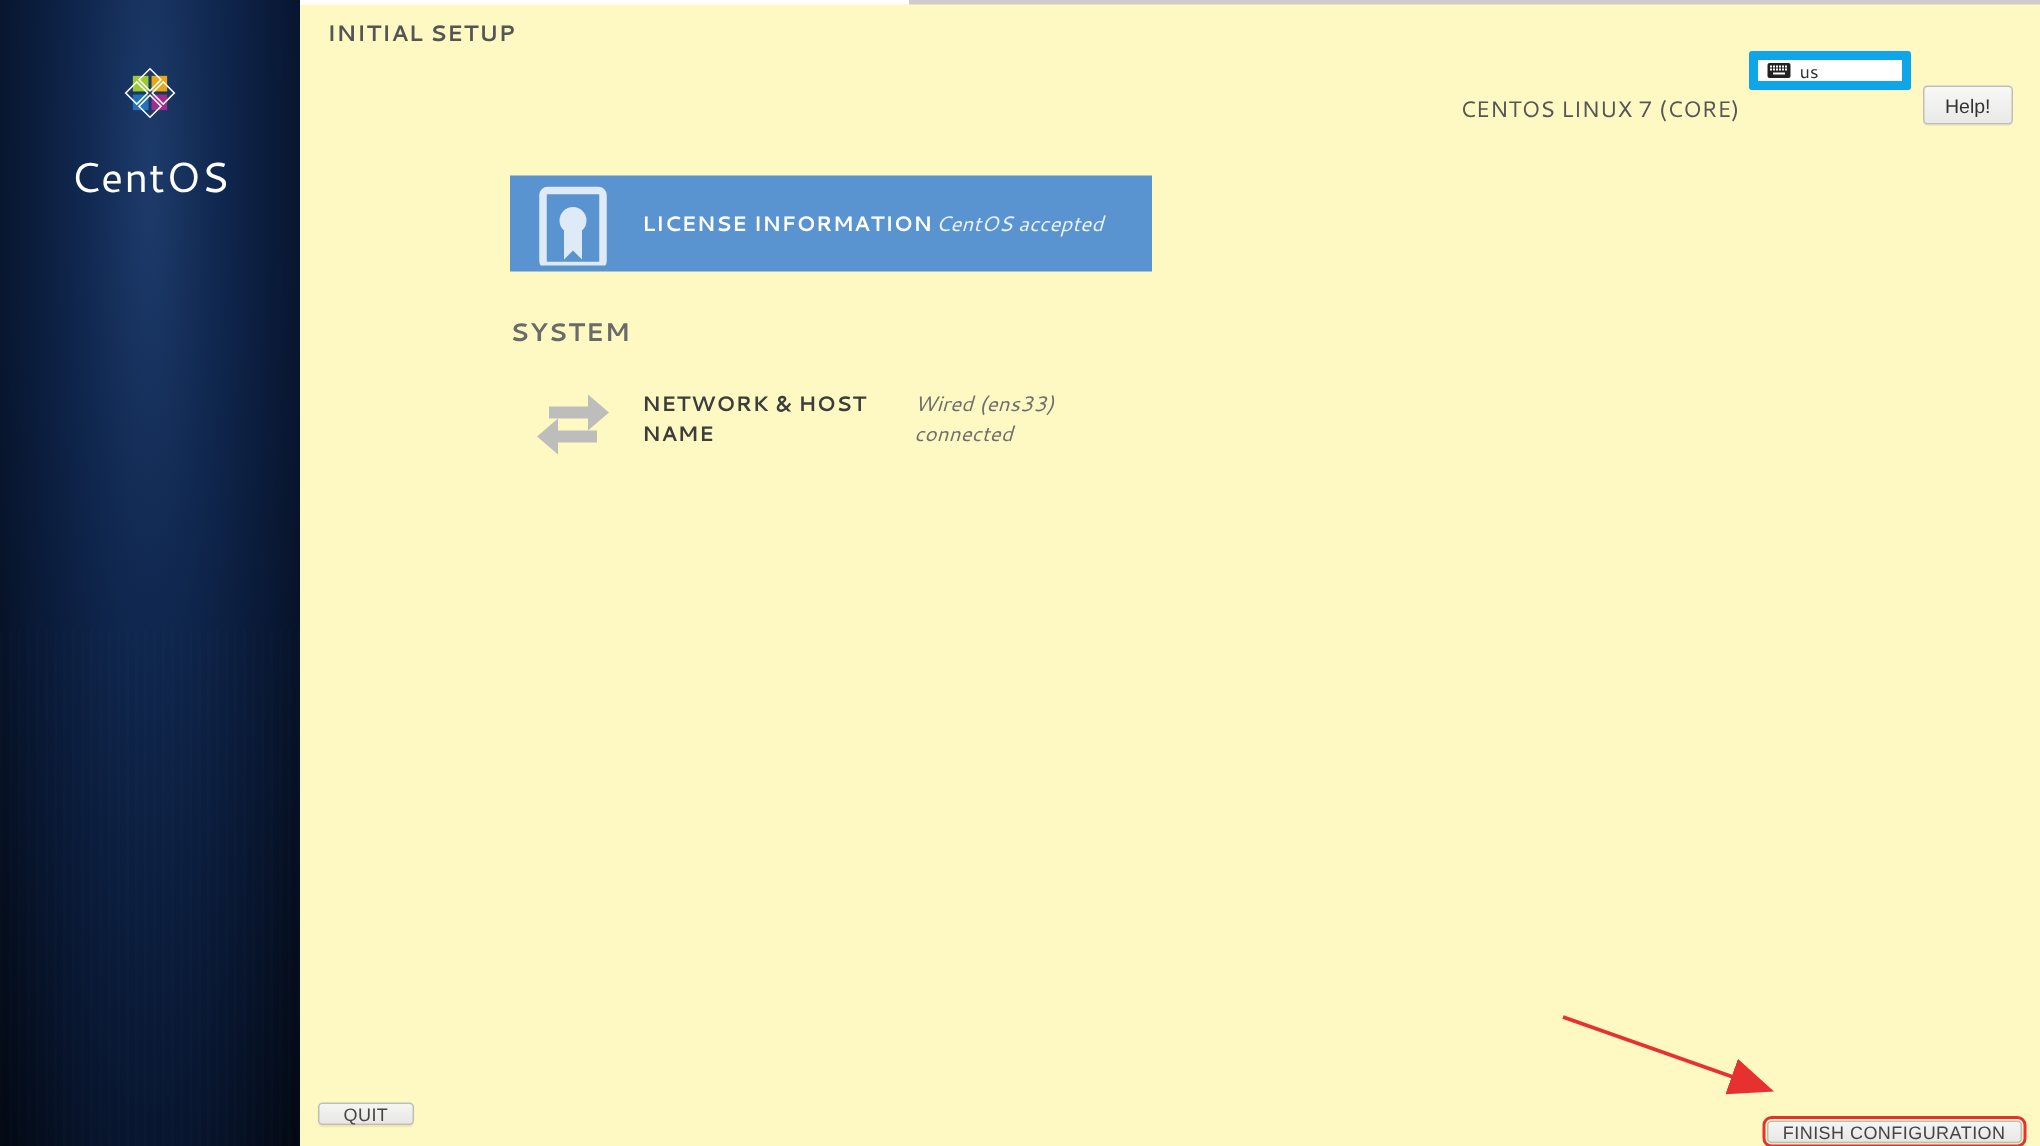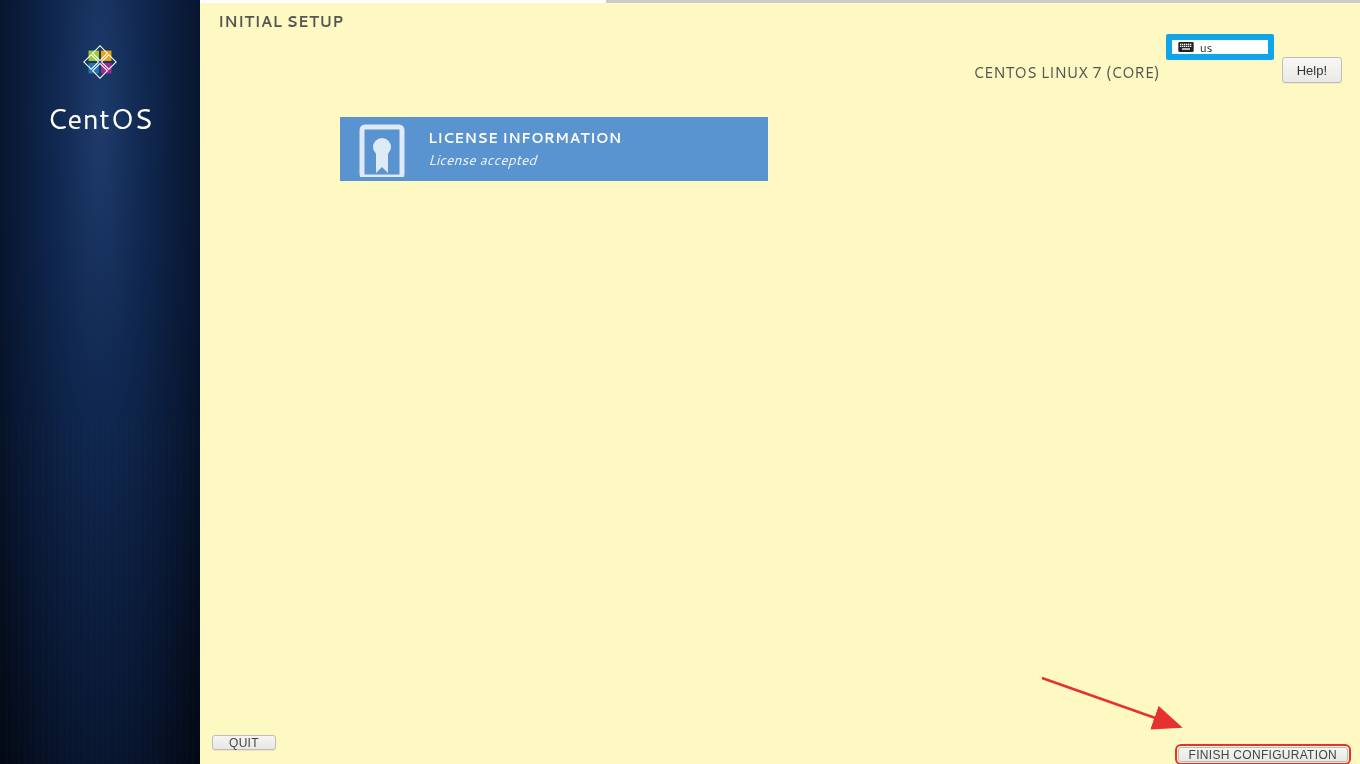--- a/index.html
+++ b/index.html
@@ -77,21 +77,21 @@
     width: 428px;
     height: 64px;
     display:flex;
     align-items:center;
     gap:18px;
     padding:0 14px;
     cursor:pointer;
   }
   .spoke.selected { background:#5993d0; }
   .spoke .spoke-icon { width:56px; height:56px; flex:none; display:flex; align-items:center; justify-content:center;}
-  .spoke .texts { display:flex; flex-direction:column; gap:2px; }
+  .spoke .texts { display:flex; flex-direction:row; gap:2px; }
   .spoke-title { font-size:14px; font-weight:700; letter-spacing:0.3px; }
   .spoke-sub { font-size:14px; font-style:italic; }
   .spoke.selected .spoke-title { color:#fff; }
   .spoke.selected .spoke-sub { color:#eaf2fb; }
   .spoke.plain .spoke-title { color:#3d3d3b; }
   .spoke.plain .spoke-sub { color:#6e6e6c; }
 
   .section-gap { height:28px; }
 
   
@@ -193,26 +193,41 @@
     <div class="spoke selected">
       <div class="spoke-icon">
         <svg viewBox="0 0 56 56" width="56" height="56">
           <rect x="8" y="6" width="40" height="50" rx="3" fill="none" stroke="#dfeaf7" stroke-width="5"></rect>
           <circle cx="28" cy="26" r="9" fill="#dfeaf7"></circle>
           <path d="M22 33 L22 52 L28 46 L34 52 L34 33 Z" fill="#dfeaf7"></path>
         </svg>
       </div>
       <div class="texts">
         <div class="spoke-title">LICENSE INFORMATION</div>
-        <div class="spoke-sub">License accepted</div>
+        <div class="spoke-sub">CentOS accepted</div>
       </div>
     </div>
 
     <div class="section-gap"></div>
 
+    <div class="section-label">SYSTEM</div>
+    <div class="spoke plain">
+      <div class="spoke-icon">
+        <svg viewBox="0 0 56 56" width="56" height="56">
+          <g fill="#bdbdbb">
+            <path d="M12 20 L38 20 L38 12 L52 24 L38 36 L38 28 L12 28 Z"></path>
+            <path d="M44 36 L18 36 L18 28 L4 40 L18 52 L18 44 L44 44 Z"></path>
+          </g>
+        </svg>
+      </div>
+      <div class="texts">
+        <div class="spoke-title">NETWORK &amp; HOST NAME</div>
+        <div class="spoke-sub">Wired (ens33) connected</div>
+      </div>
+    </div>
 
   </div>
 
   <svg class="arrow" viewBox="0 0 150 60">
     <defs>
       <marker id="ah" markerWidth="12" markerHeight="10" refX="10" refY="5" orient="auto">
         <path d="M0,0 L12,5 L0,10 Z" fill="#e73131"></path>
       </marker>
     </defs>
     <line x1="2" y1="2" x2="138" y2="50" stroke="#e73131" stroke-width="2.5" marker-end="url(#ah)"></line>

